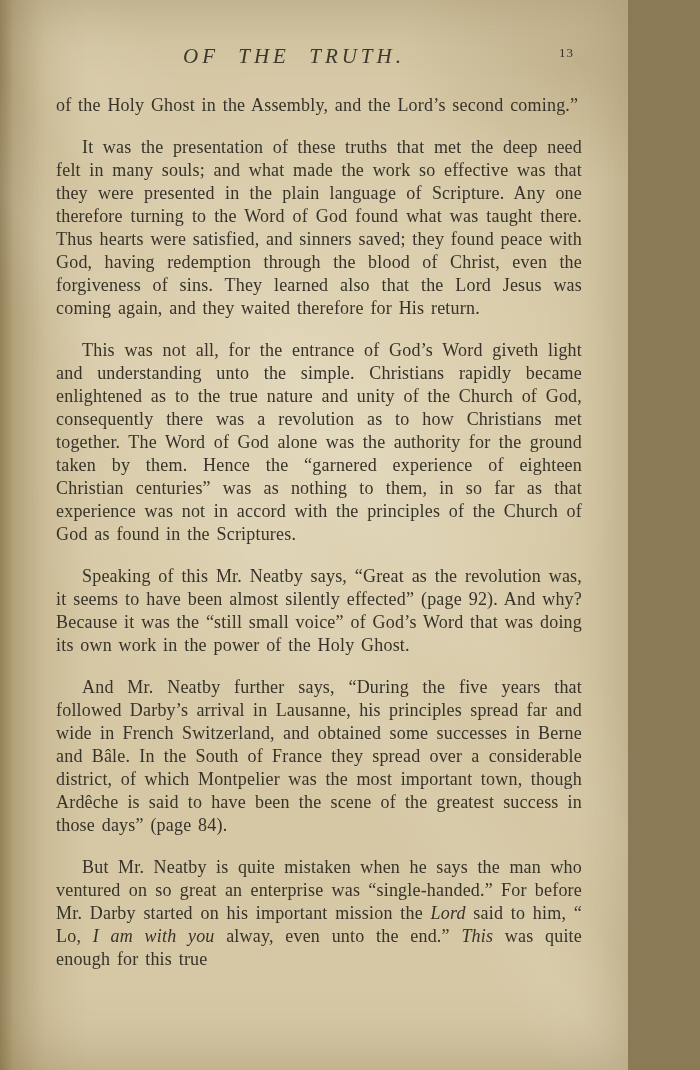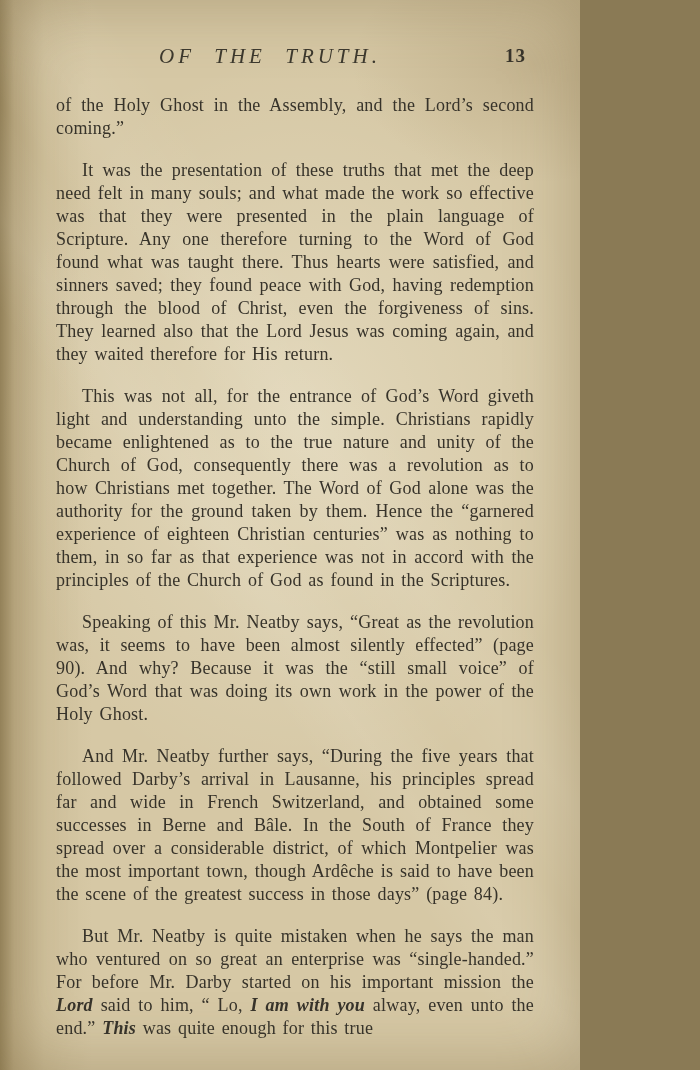--- a/index.html
+++ b/index.html
@@ -2,21 +2,21 @@
 <html><head>
 <meta charset="utf-8">
 <style>
   html, body {
     margin: 0;
     padding: 0;
     background: #8a7a55;
   }
   .page {
     position: relative;
-    width: 580px;
+    width: 628px;
     height: 1070px;
     overflow: hidden;
     background-color: #d5c7a3;
     background-image:
       radial-gradient(ellipse 420px 520px at 52% 40%, rgba(255,252,238,0.30), rgba(255,252,238,0) 72%),
       radial-gradient(ellipse 260px 170px at 92% 6%, rgba(125,100,58,0.20), rgba(0,0,0,0) 70%),
       linear-gradient(to right, #9d8c64 0px, #bfae87 14px, #cfc09b 44px, #d6c8a5 92px, #d6c8a5 100%),
       linear-gradient(to bottom, rgba(128,104,60,0.28) 0px, rgba(128,104,60,0) 16px);
     box-shadow: inset 0 0 70px rgba(108,86,46,0.38);
     font-family: "Liberation Serif", "DejaVu Serif", serif;
@@ -48,23 +48,22 @@
     font-style: italic;
     font-size: 21px;
     letter-spacing: 4px;
     word-spacing: 10px;
     color: #3c382d;
   }
   .page-number {
     position: absolute;
     right: 2px;
     top: 1px;
-    font-size: 19px;
+    font-size: 13px;
     letter-spacing: 1px;
-    font-weight: bold;
   }
   .page-body {
     position: absolute;
     top: 94px;
     left: 56px;
     right: 46px;
     text-align: justify;
     font-size: 18px;
     line-height: 23px;
     word-spacing: 2px;
@@ -72,35 +71,34 @@
   }
   .para {
     margin: 0 0 7px 0;
   }
   .para.indent {
     text-indent: 26px;
     margin-top: 19px;
   }
   .ital {
     font-style: italic;
-    font-weight: bold;
   }
 </style>
 </head>
 <body>
 
 <div class="page">
   <div class="watermark"></div>
 
   <div class="header">
     <div class="header-title">OF THE TRUTH.</div>
     <div class="page-number">13</div>
   </div>
 
   <div class="page-body">
       <p class="para"><span>of the Holy Ghost in the Assembly, and the Lord’s second coming.”</span></p>
       <p class="para indent"><span>It was the presentation of these truths that met the deep need felt in many souls; and what made the work so effective was that they were presented in the plain language of Scripture. Any one therefore turning to the Word of God found what was taught there. Thus hearts were satisfied, and sinners saved; they found peace with God, having redemption through the blood of Christ, even the forgiveness of sins. They learned also that the Lord Jesus was coming again, and they waited therefore for His return.</span></p>
       <p class="para indent"><span>This was not all, for the entrance of God’s Word giveth light and understanding unto the simple. Christians rapidly became enlightened as to the true nature and unity of the Church of God, consequently there was a revolution as to how Christians met together. The Word of God alone was the authority for the ground taken by them. Hence the “garnered experience of eighteen Christian centuries” was as nothing to them, in so far as that experience was not in accord with the principles of the Church of God as found in the Scriptures.</span></p>
-      <p class="para indent"><span>Speaking of this Mr. Neatby says, “Great as the revolution was, it seems to have been almost silently effected” (page 90). And why? Because it was the “still small voice” of God’s Word that was doing its own work in the power of the Holy Ghost.</span></p>
+      <p class="para indent"><span>Speaking of this Mr. Neatby says, “Great as the revolution was, it seems to have been almost silently effected” (page 92). And why? Because it was the “still small voice” of God’s Word that was doing its own work in the power of the Holy Ghost.</span></p>
       <p class="para indent"><span>And Mr. Neatby further says, “During the five years that followed Darby’s arrival in Lausanne, his principles spread far and wide in French Switzerland, and obtained some successes in Berne and Bâle. In the South of France they spread over a considerable district, of which Montpelier was the most important town, though Ardêche is said to have been the scene of the greatest success in those days” (page 84).</span></p>
       <p class="para indent"><span>But Mr. Neatby is quite mistaken when he says the man who ventured on so great an enterprise was “single-handed.” For before Mr. Darby started on his important mission the </span><span class="ital">Lord</span><span> said to him, “ Lo, </span><span class="ital">I am with you</span><span> alway, even unto the end.” </span><span class="ital">This</span><span> was quite enough for this true</span></p>
     </div>
 </div>
 
 </body></html>

